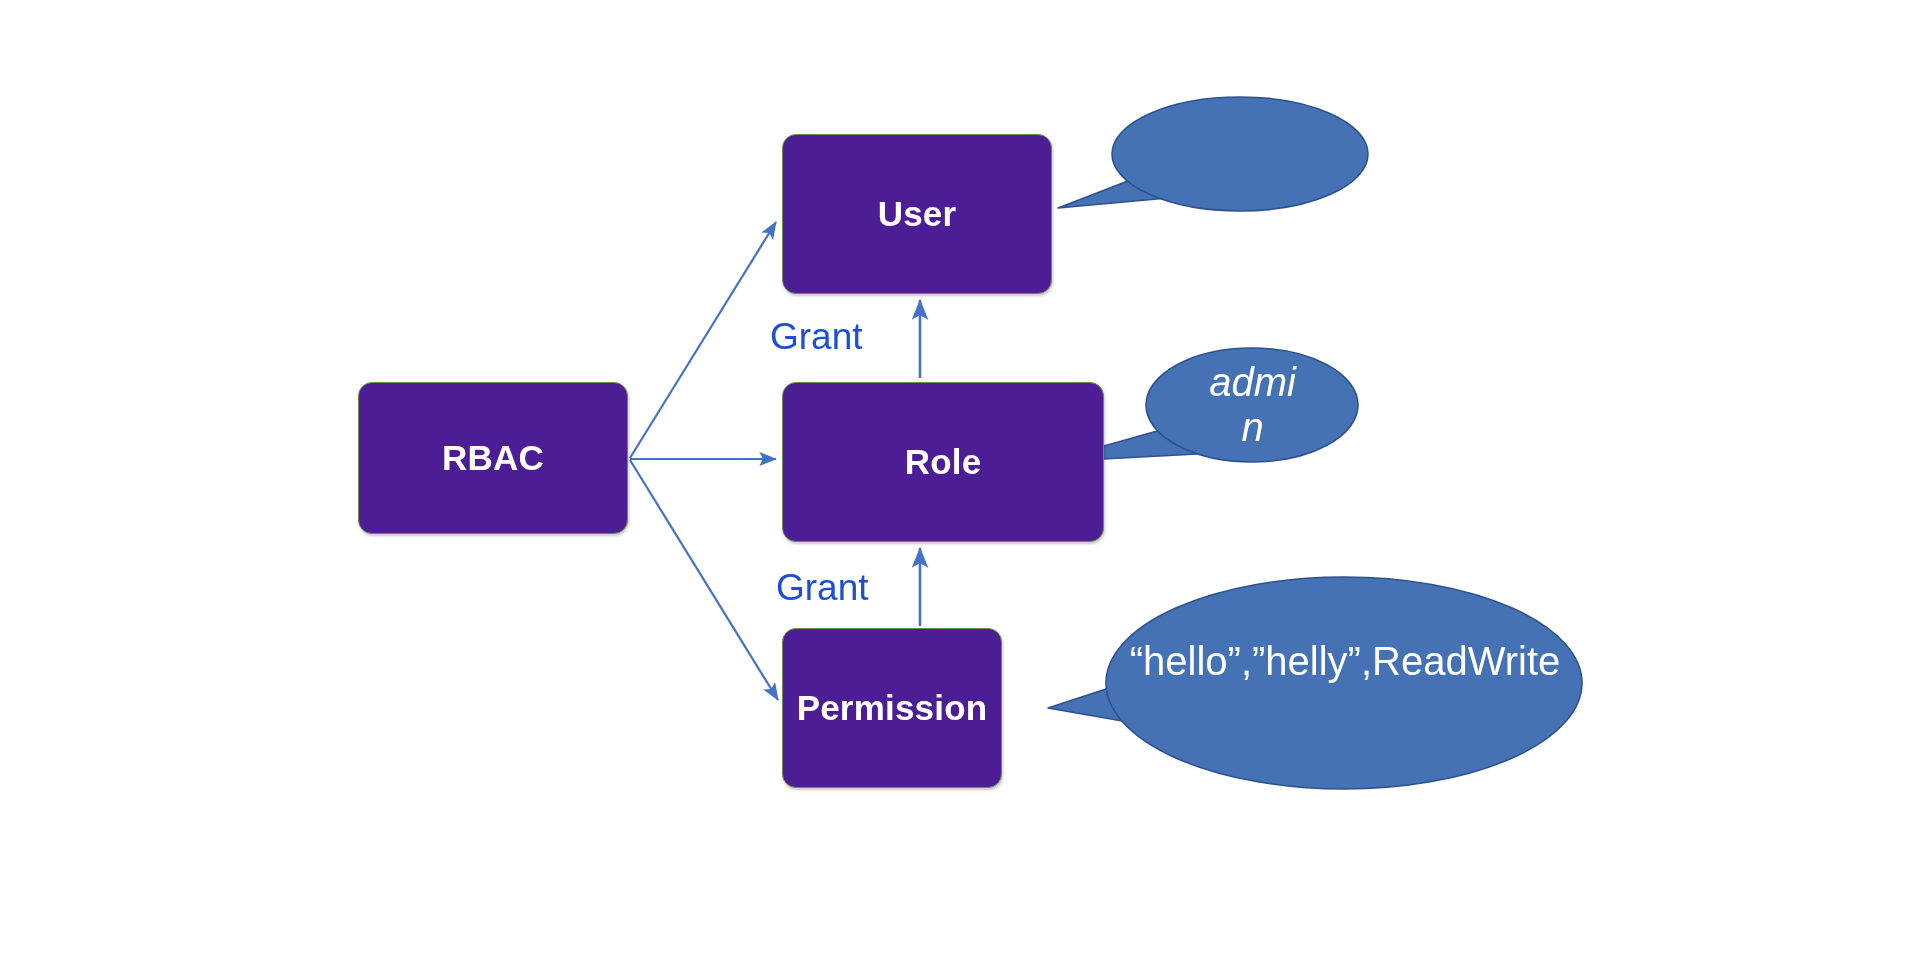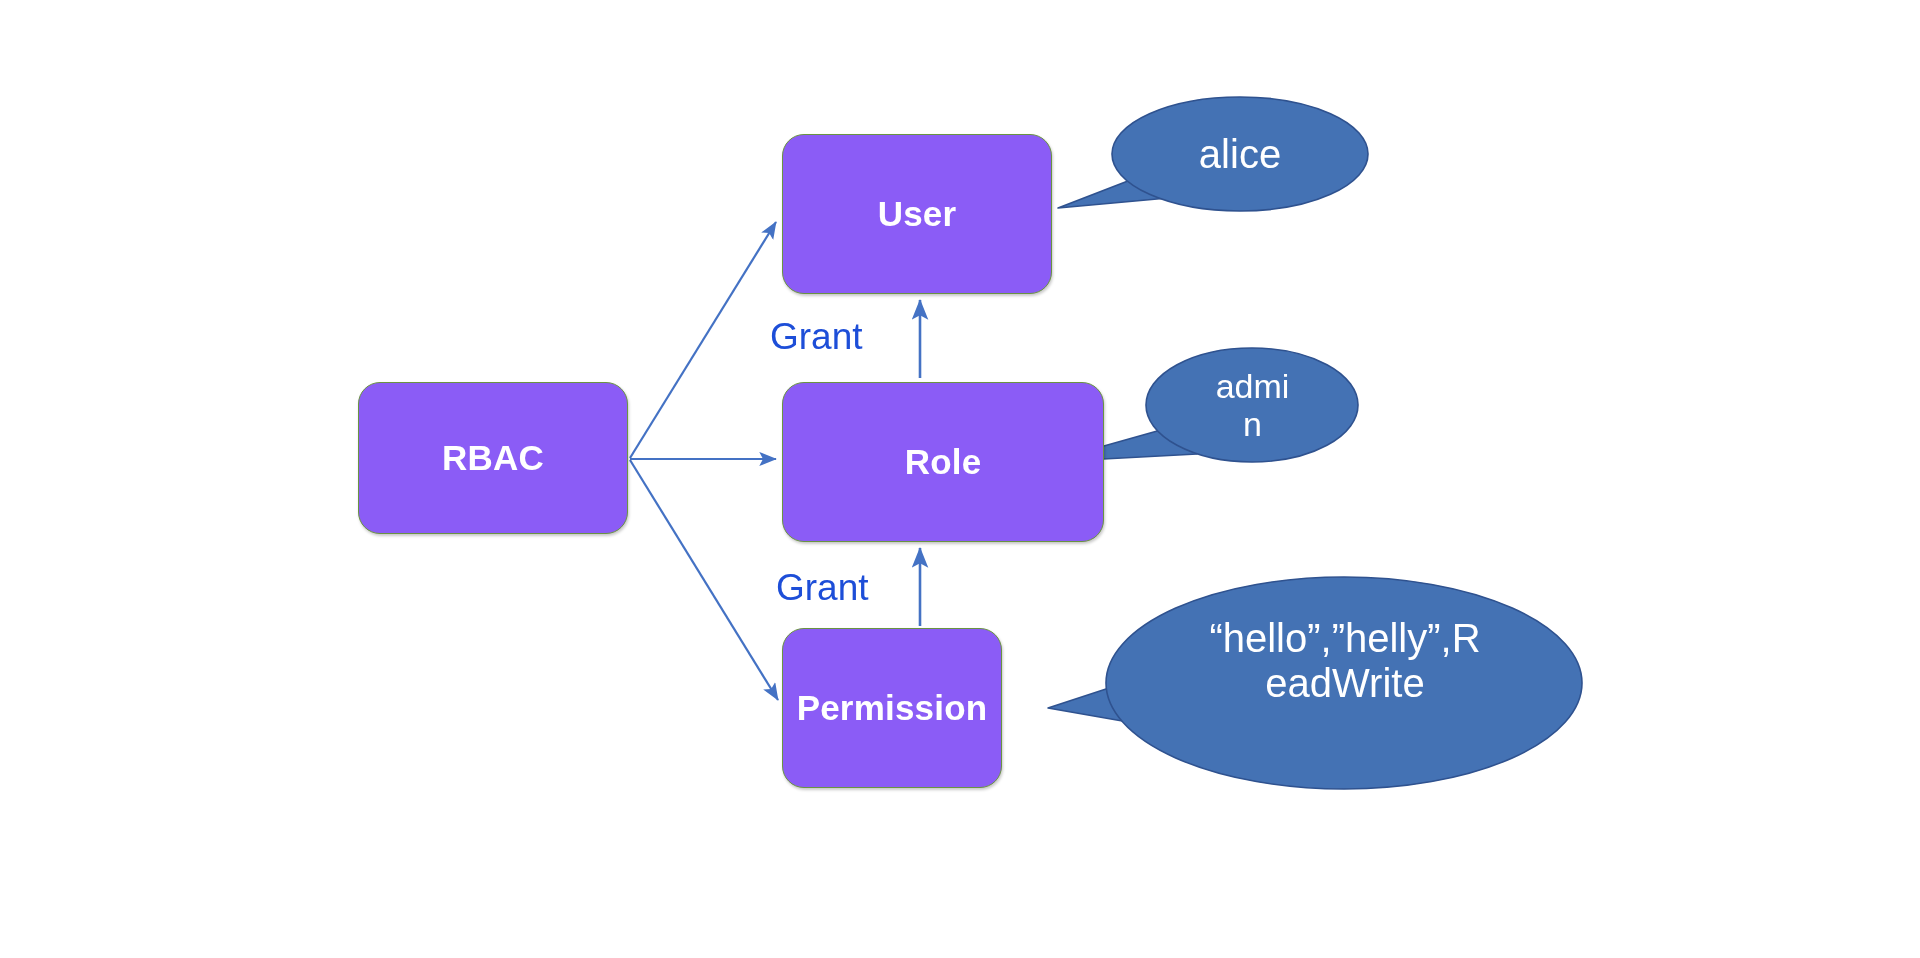--- a/index.html
+++ b/index.html
@@ -25,23 +25,23 @@
     left: 0;
     top: 0;
     width: 1920px;
     height: 958px;
   }
 
   
   .node-box {
     position: absolute;
     box-sizing: border-box;
-    background: #8b5cf6;
+    background: #4c1d95;
     border: 1.5px solid #6A9342;
-    border-radius: 22px;
+    border-radius: 14px;
     display: flex;
     align-items: center;
     justify-content: center;
     color: #ffffff;
     font-weight: bold;
     font-size: 35px;
     letter-spacing: 0.2px;
     box-shadow: 1px 2px 3px rgba(0,0,0,0.22);
     z-index: 3;
   }
@@ -66,21 +66,21 @@
     font-weight: normal;
     line-height: 1.12;
     z-index: 4;
     pointer-events: none;
   }
 
   #callout-alice      { left: 1110px; top: 96px;  width: 260px; height: 130px; }
   #callout-alice-text { left: 1110px; top: 96px;  width: 260px; height: 116px; font-size: 40px; }
 
   #callout-admin      { left: 1145px; top: 348px; width: 215px; height: 130px; }
-  #callout-admin-text { left: 1150px; top: 350px; width: 205px; height: 110px; font-size: 34px; }
+  #callout-admin-text { left: 1150px; top: 350px; width: 205px; height: 110px; font-size: 40px; font-style: italic; }
 
   #callout-perm       { left: 1104px; top: 576px; width: 480px; height: 216px; }
   #callout-perm-text  { left: 1150px; top: 596px; width: 390px; height: 130px; font-size: 40px; }
 
   
   .edge-label {
     position: absolute;
     color: #1d4ed8;
     font-size: 37px;
     font-weight: normal;
@@ -132,37 +132,36 @@
   <div class="edge-label" id="label-grant-1">Grant</div>
 
   <div class="edge-label" id="label-grant-2">Grant</div>
 
   <div class="callout" id="callout-alice">
     <svg width="260" height="130" viewBox="0 0 260 130" xmlns="http://www.w3.org/2000/svg">
       <path d="M 36,78 L -52,112 L 58,102 Z" fill="#4472B4" stroke="#2F528F" stroke-width="1.6" stroke-linejoin="round"></path>
       <ellipse cx="130" cy="58" rx="128" ry="57" fill="#4472B4" stroke="#2F528F" stroke-width="1.6"></ellipse>
     </svg>
   </div>
-  <div class="callout-text" id="callout-alice-text">alice</div>
 
   <div class="callout" id="callout-admin">
     <svg width="215" height="130" viewBox="0 0 215 130" xmlns="http://www.w3.org/2000/svg">
       <path d="M 30,78 L -98,114 L 52,106 Z" fill="#4472B4" stroke="#2F528F" stroke-width="1.6" stroke-linejoin="round"></path>
       <ellipse cx="107" cy="57" rx="106" ry="57" fill="#4472B4" stroke="#2F528F" stroke-width="1.6"></ellipse>
     </svg>
   </div>
   <div class="callout-text" id="callout-admin-text" style="flex-direction:column;">
     <span>admi</span>
     <span>n</span>
   </div>
 
   <div class="callout" id="callout-perm">
     <svg width="480" height="216" viewBox="0 0 480 216" xmlns="http://www.w3.org/2000/svg">
       <path d="M 60,94 L -56,132 L 150,168 Z" fill="#4472B4" stroke="#2F528F" stroke-width="1.6" stroke-linejoin="round"></path>
       <ellipse cx="240" cy="107" rx="238" ry="106" fill="#4472B4" stroke="#2F528F" stroke-width="1.6"></ellipse>
     </svg>
   </div>
-  <div class="callout-text" id="callout-perm-text" style="flex-direction:column;">
+  <div class="callout-text" id="callout-perm-text" style="flex-direction:row;">
     <span>“hello”,”helly”,R</span>
     <span>eadWrite</span>
   </div>
 
 </div>
 
 </body></html>

